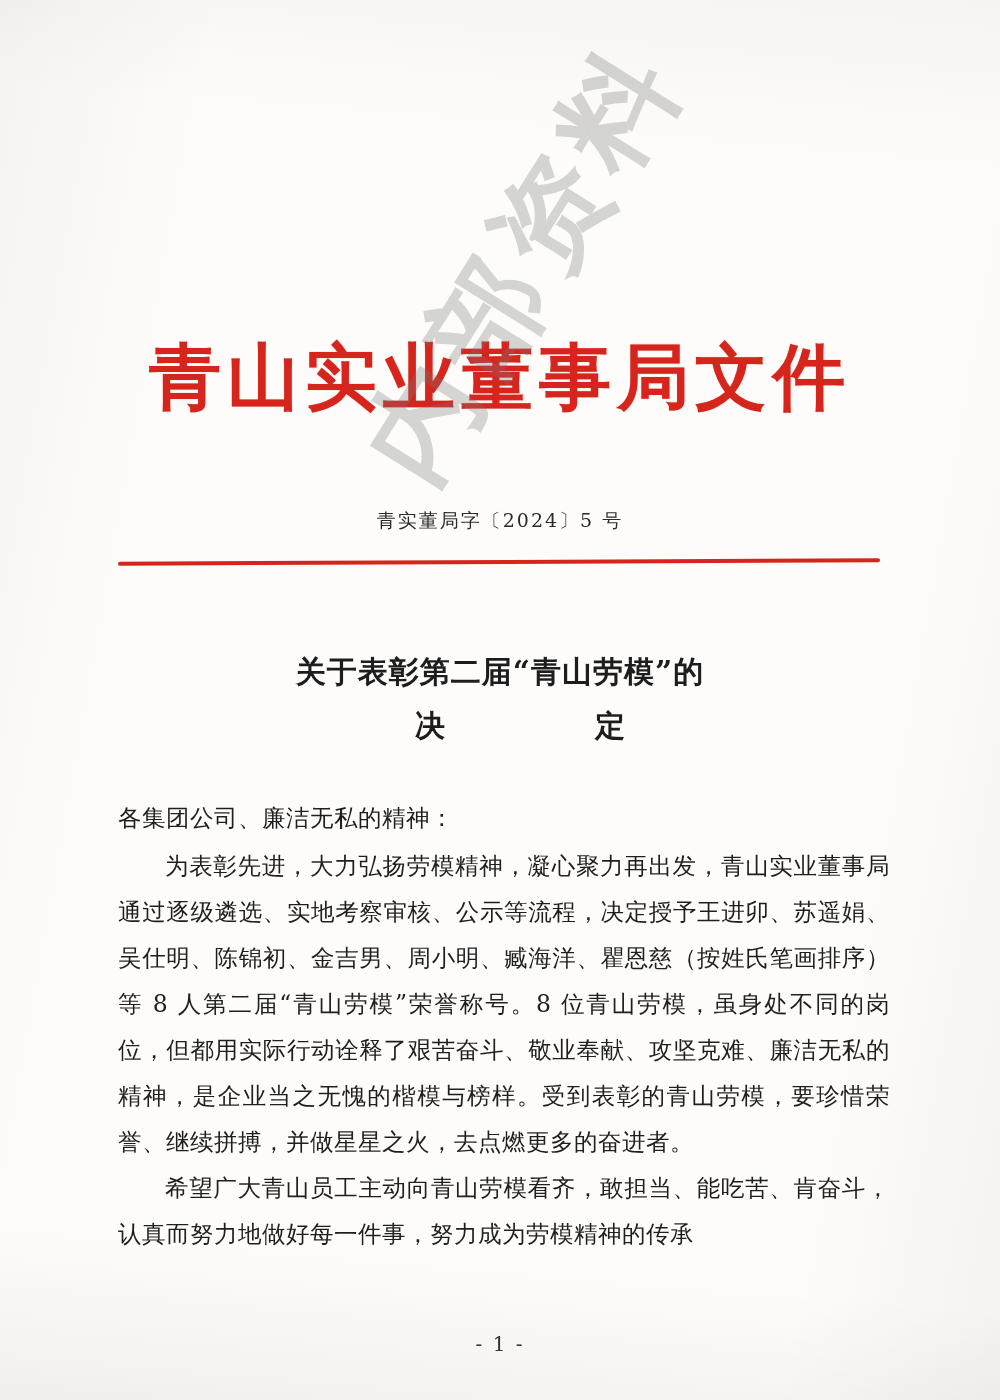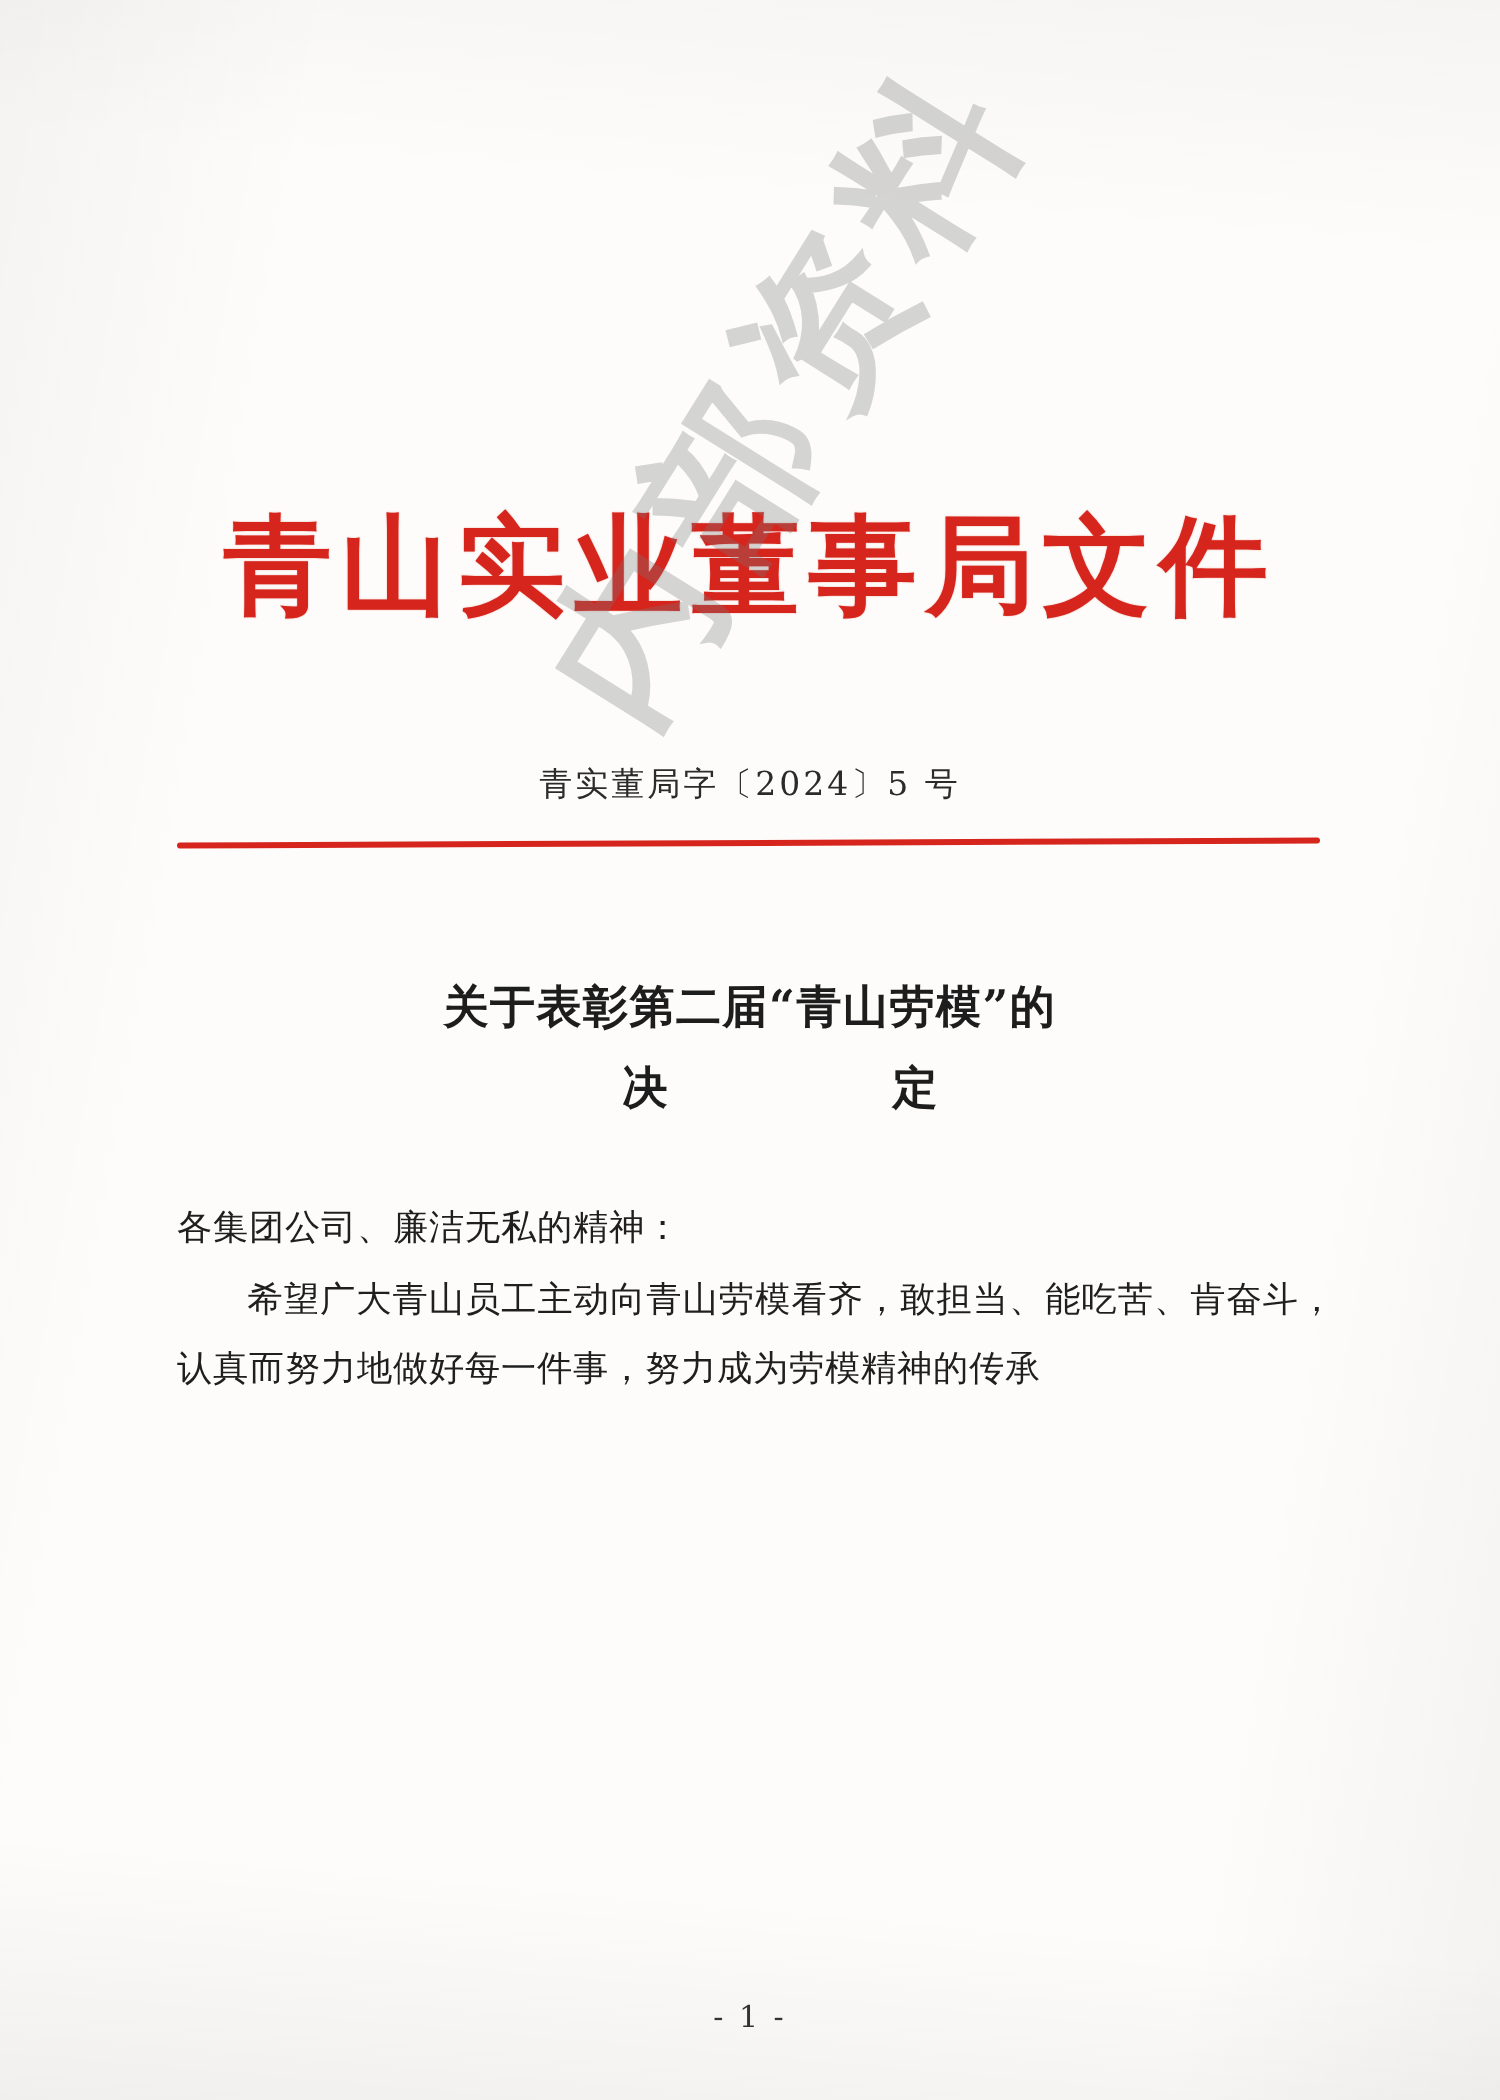--- a/index.html
+++ b/index.html
@@ -45,21 +45,21 @@
     text-shadow: 0 0 1px rgba(214,37,29,0.5);
     white-space: nowrap;
   }
 
   .doc-number {
     position: absolute;
     top: 508px;
     left: 0;
     width: 1000px;
     text-align: center;
-    font-size: 22px;
+    font-size: 19px;
     color: #2b2b2b;
     letter-spacing: 2px;
   }
 
   .red-rule {
     position: absolute;
     top: 560px;
     left: 118px;
     width: 762px;
     height: 4px;
@@ -148,20 +148,21 @@
 
   <div class="red-rule"></div>
 
   <div class="subject-title">
     <span>关于表彰第二届“青山劳模”的</span>
     <span class="line2">决　　定</span>
   </div>
 
   <div class="body-block">
     <p class="salutation">各集团公司、廉洁无私的精神：</p>
+    <p class="para">为表彰先进，大力弘扬劳模精神，凝心聚力再出发，青山实业董事局通过逐级遴选、实地考察审核、公示等流程，决定授予王进卯、苏遥娟、吴仕明、陈锦初、金吉男、周小明、臧海洋、瞿恩慈（按姓氏笔画排序）等 8 人第二届“青山劳模”荣誉称号。8 位青山劳模，虽身处不同的岗位，但都用实际行动诠释了艰苦奋斗、敬业奉献、攻坚克难、廉洁无私的精神，是企业当之无愧的楷模与榜样。受到表彰的青山劳模，要珍惜荣誉、继续拼搏，并做星星之火，去点燃更多的奋进者。</p>
     <p class="para">希望广大青山员工主动向青山劳模看齐，敢担当、能吃苦、肯奋斗，认真而努力地做好每一件事，努力成为劳模精神的传承</p>
   </div>
 
   <div class="watermark">内部资料</div>
 
   <div class="page-number">- 1 -</div>
 
 </div>
 
 </body></html>

